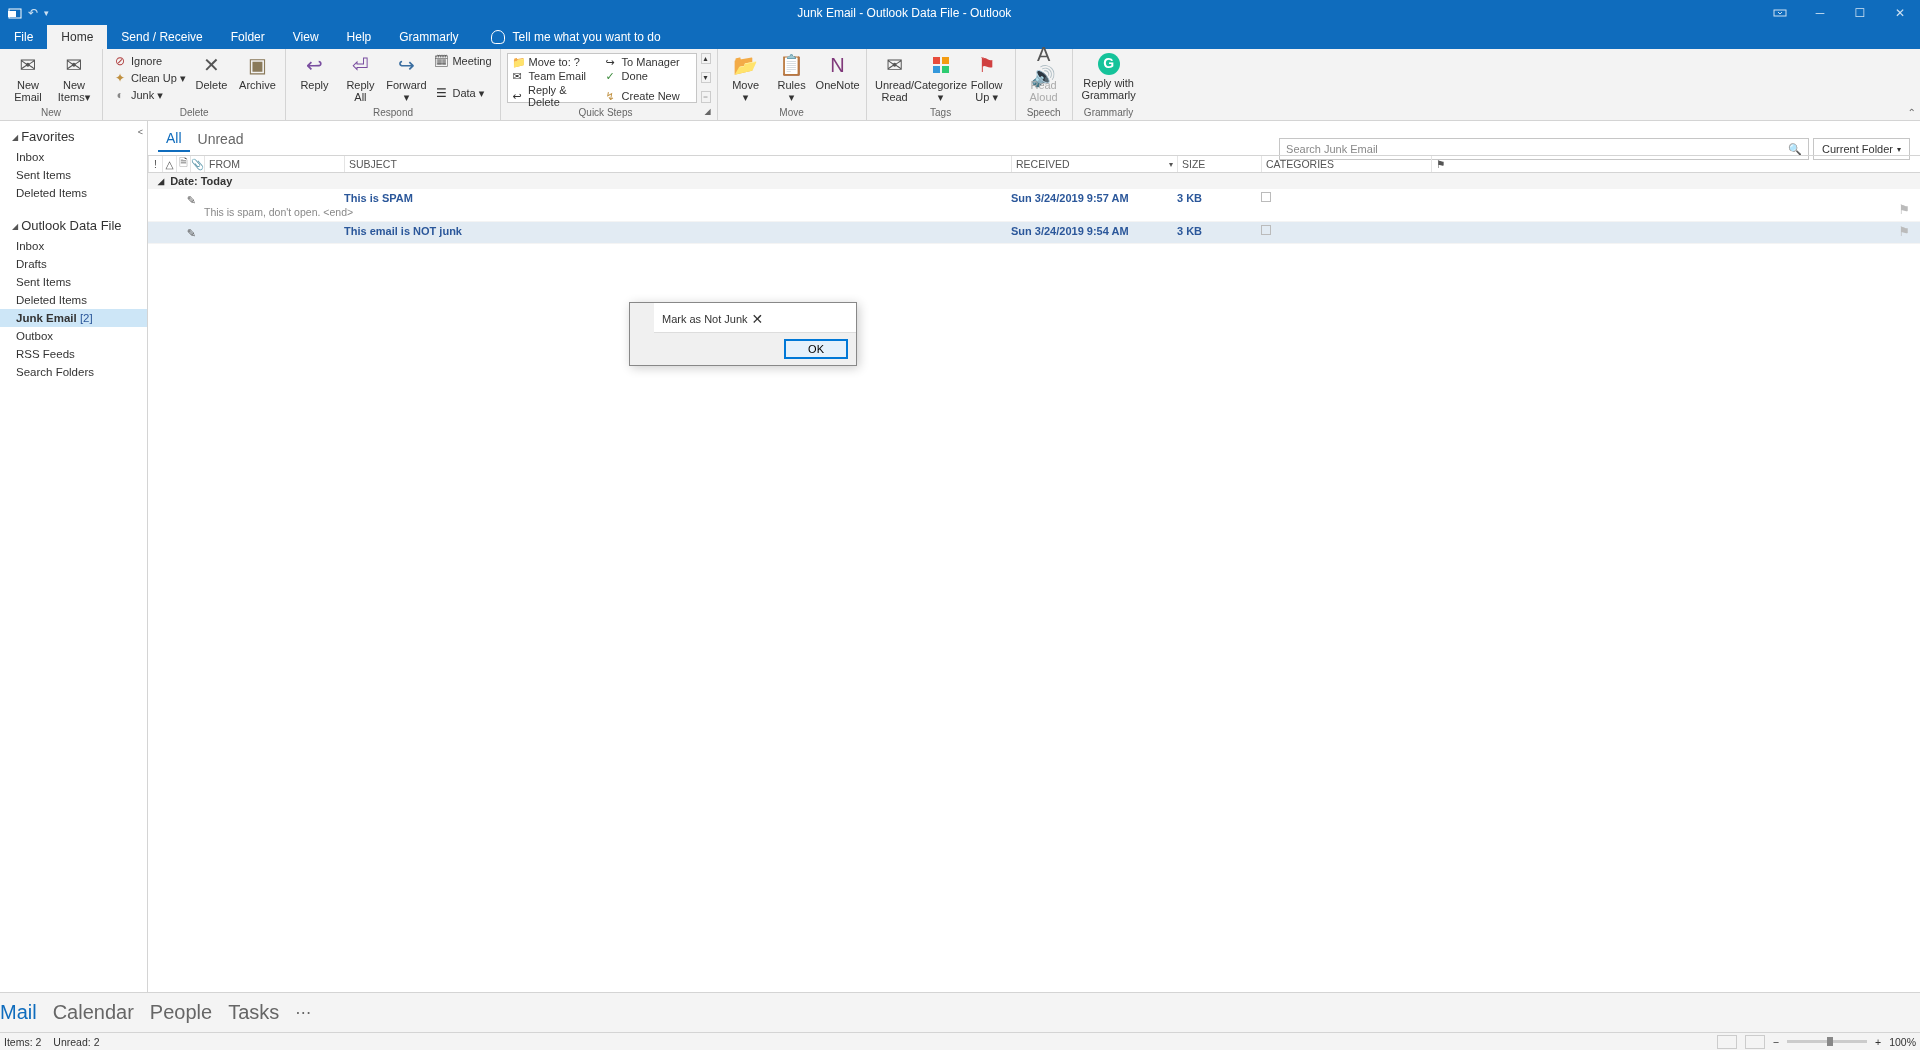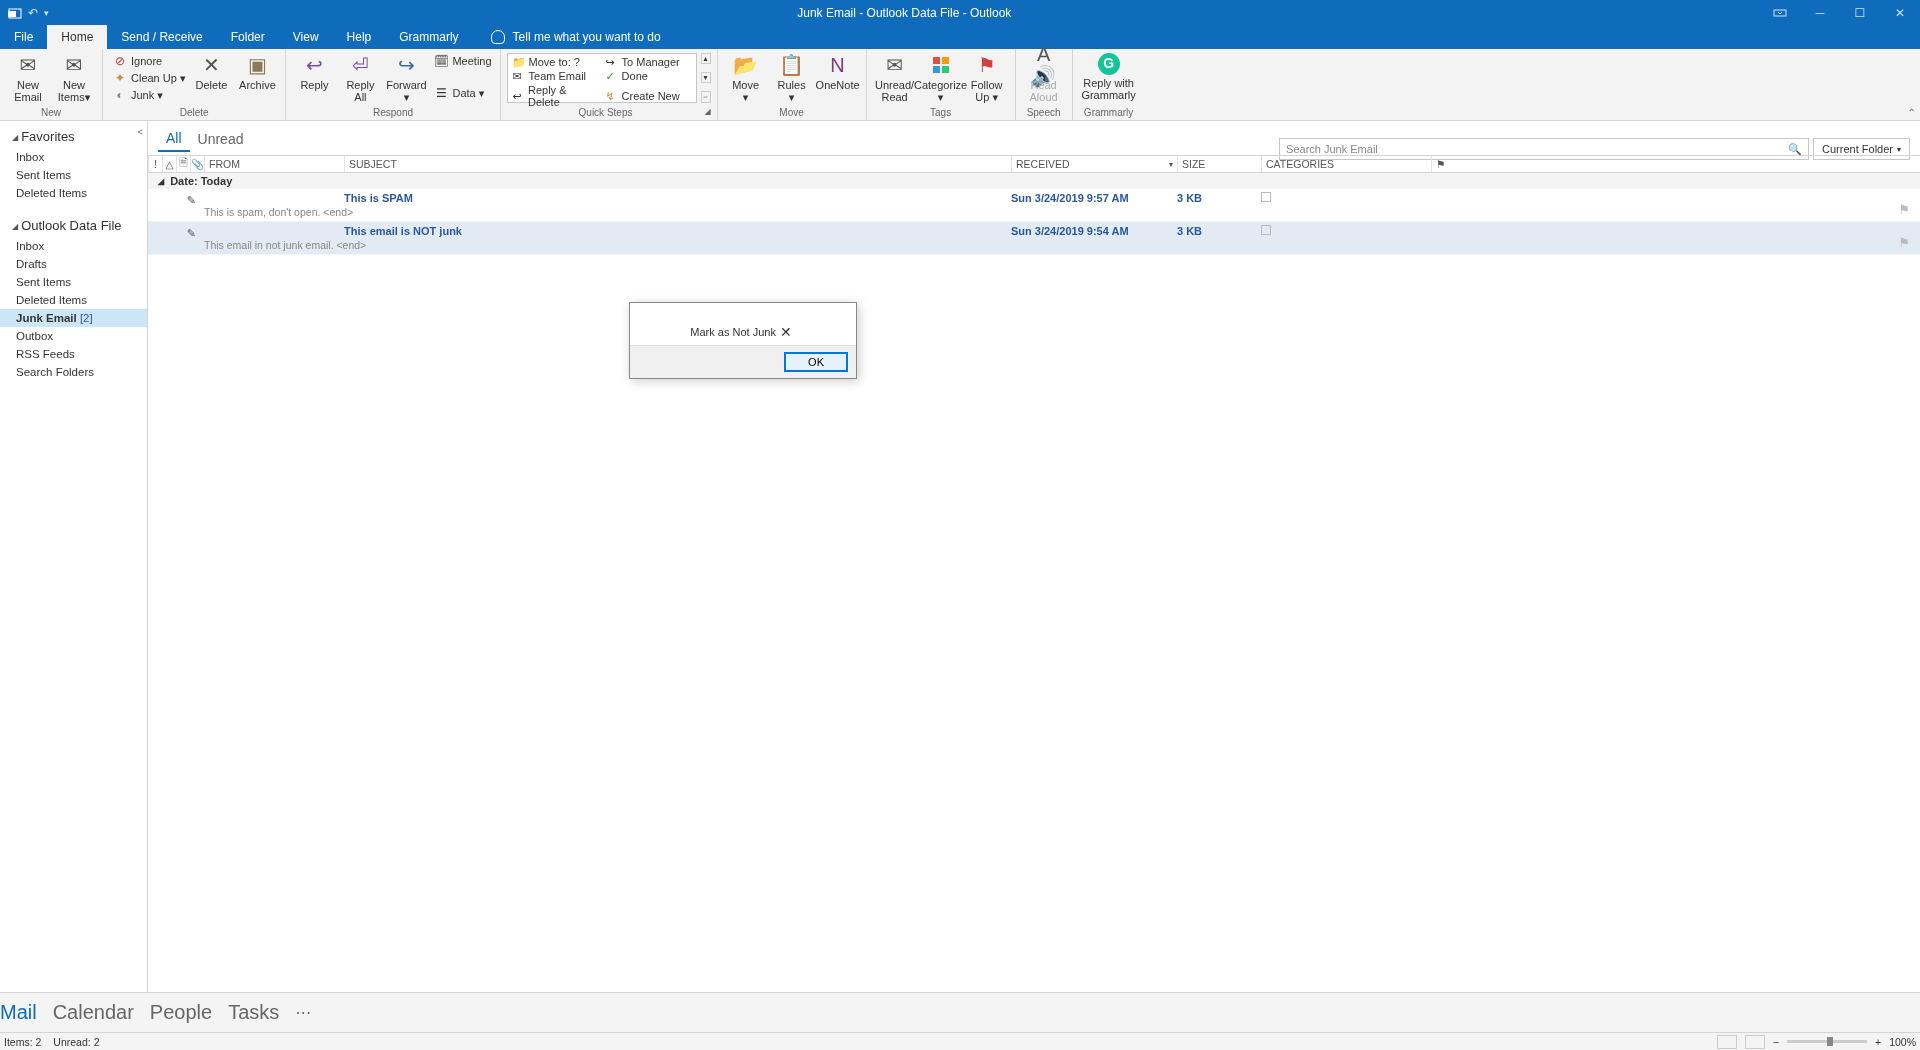--- a/index.html
+++ b/index.html
@@ -81,21 +81,21 @@
 .msg-preview { color: #888; font-size: 10.5px; padding-top: 2px; grid-column: 1 / span 2; }
 .msg-received { width: 166px; color: #2b579a; font-weight: bold; }
 .msg-size { width: 84px; color: #2b579a; font-weight: bold; }
 .msg-cat { width: 170px; }
 .msg-cat-box { width: 10px; height: 10px; border: 1px solid #bbb; display: inline-block; }
 .msg-flag { position: absolute; right: 10px; bottom: 4px; color: #bbb; font-size: 13px; }
 .msg-grid { display: grid; grid-template-columns: 140px 667px; }
 
 
 .dialog { position: absolute; left: 629px; top: 302px; width: 228px; background: #f0f0f0; border: 1px solid #888; box-shadow: 2px 2px 10px rgba(0,0,0,0.2); font-size: 11px; }
-.dialog-title { display: flex; justify-content: center; align-items: center; padding: 21px 8px 5px 8px; background: #fff; border-bottom: 1px solid #ddd; }
+.dialog-title { display: flex; justify-content: flex-start; align-items: center; padding: 8px 8px 5px 8px; background: #fff; border-bottom: 1px solid #ddd; margin-left: 24px; }
 .dialog-close { font-size: 14px; cursor: default; padding: 0 4px; }
 .dialog-body { padding: 8px; }
 .dialog-msg { font-size: 10.5px; margin-bottom: 8px; }
 .dialog-label { font-size: 10.5px; margin-bottom: 2px; }
 .trust-list { border: 1px solid #888; background: #fff; height: 106px; padding: 2px; }
 .trust-item { display: flex; align-items: center; gap: 3px; font-size: 10.5px; }
 .trust-email { background: #0078d7; color: #fff; padding: 0 1px; }
 .dialog-buttons { display: flex; justify-content: flex-end; padding: 6px 8px; }
 .ok-btn { border: 2px solid #0078d7; background: #e5f1fb; padding: 2px 22px; font-size: 11px; cursor: default; }
 
@@ -405,21 +405,20 @@
       <span class="msg-flag">⚑</span>
     </div>
 
     <div class="msg-row selected">
       <div class="msg-icon-col">
           <span>✎</span>
         </div>
       <div class="msg-grid">
         <div class="msg-body"></div>
         <div class="msg-subject-col"><span class="msg-subject">This email is NOT junk</span></div>
-        <div class="msg-preview">This email in not junk email. &lt;end&gt;</div>
       </div>
       <div class="msg-received">Sun 3/24/2019 9:54 AM</div>
       <div class="msg-size">3 KB</div>
       <div class="msg-cat"><span class="msg-cat-box"></span></div>
       <span class="msg-flag">⚑</span>
     </div>
   </div>
 </div>
 
 <div class="dialog">

